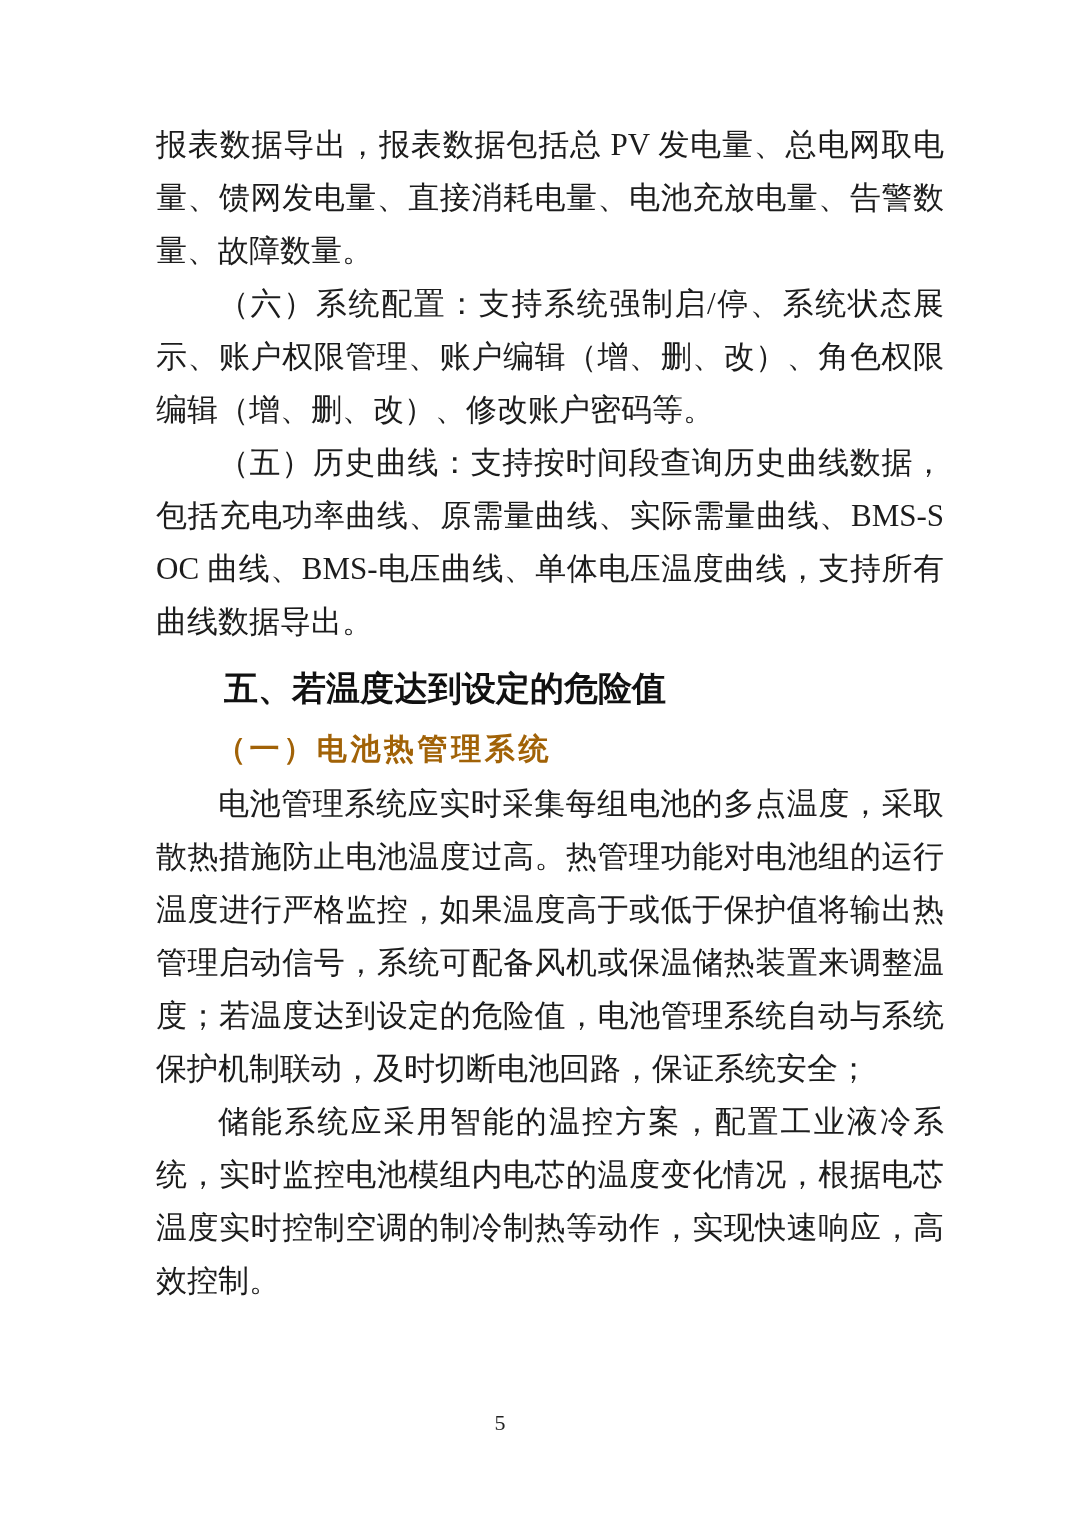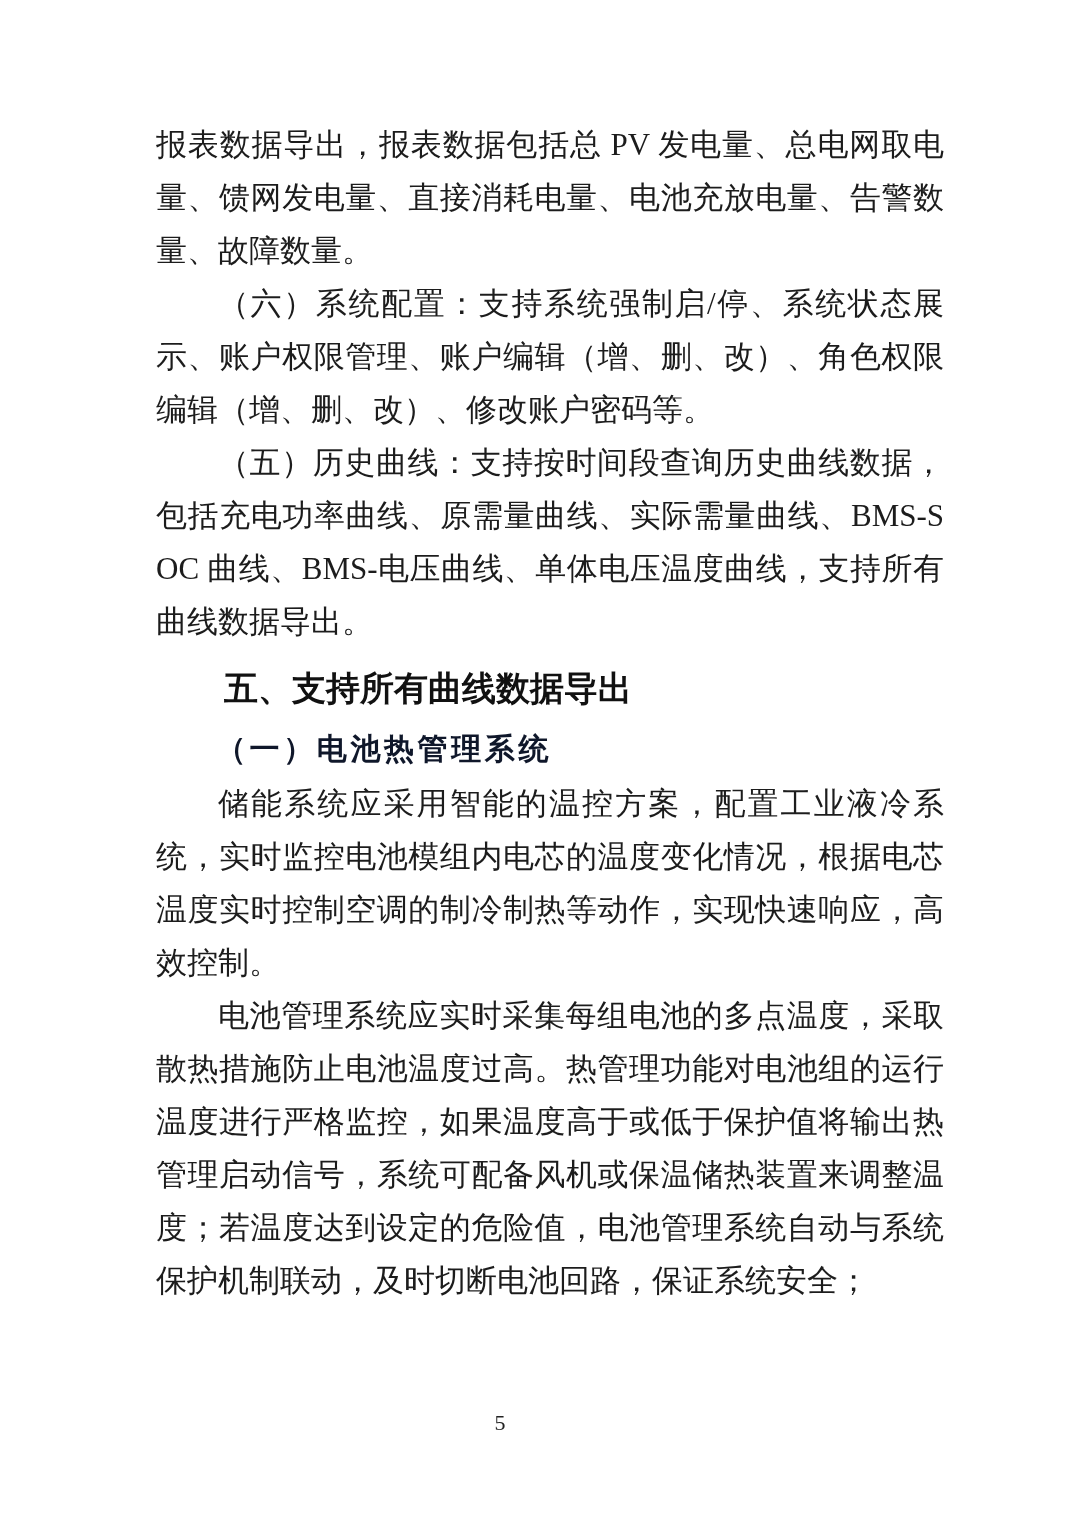--- a/index.html
+++ b/index.html
@@ -44,40 +44,40 @@
     color: #111111;
   }
   .h2 {
     margin: 13px 0 3px 0;
     padding-left: 2em;
     font-family: "Liberation Serif", "DejaVu Serif", serif;
     font-weight: 600;
     font-size: 30px;
     line-height: 50px;
     letter-spacing: 0.12em;
-    color: #0f172a;
+    color: #a16207;
   }
   .page-number {
     position: absolute;
     left: 0;
     top: 1408px;
     width: 100%;
     text-align: center;
     font-size: 22px;
     line-height: 30px;
     color: #222222;
   }
 </style>
 </head>
 <body>
 
 <div class="page">
   <div class="content">
     <p class="body">报表数据导出，报表数据包括总 PV 发电量、总电网取电量、馈网发电量、直接消耗电量、电池充放电量、告警数量、故障数量。</p>
     <p class="body indent">（六）系统配置：支持系统强制启/停、系统状态展示、账户权限管理、账户编辑（增、删、改）、角色权限编辑（增、删、改）、修改账户密码等。</p>
     <p class="body indent">（五）历史曲线：支持按时间段查询历史曲线数据，包括充电功率曲线、原需量曲线、实际需量曲线、BMS-SOC 曲线、BMS-电压曲线、单体电压温度曲线，支持所有曲线数据导出。</p>
-    <div class="h1">五、支持所有曲线数据导出</div>
+    <div class="h1">五、若温度达到设定的危险值</div>
     <div class="h2">（一）电池热管理系统</div>
+    <p class="body indent">电池管理系统应实时采集每组电池的多点温度，采取散热措施防止电池温度过高。热管理功能对电池组的运行温度进行严格监控，如果温度高于或低于保护值将输出热管理启动信号，系统可配备风机或保温储热装置来调整温度；若温度达到设定的危险值，电池管理系统自动与系统保护机制联动，及时切断电池回路，保证系统安全；</p>
     <p class="body indent">储能系统应采用智能的温控方案，配置工业液冷系统，实时监控电池模组内电芯的温度变化情况，根据电芯温度实时控制空调的制冷制热等动作，实现快速响应，高效控制。</p>
-    <p class="body indent">电池管理系统应实时采集每组电池的多点温度，采取散热措施防止电池温度过高。热管理功能对电池组的运行温度进行严格监控，如果温度高于或低于保护值将输出热管理启动信号，系统可配备风机或保温储热装置来调整温度；若温度达到设定的危险值，电池管理系统自动与系统保护机制联动，及时切断电池回路，保证系统安全；</p>
   </div>
   <div class="page-number">5</div>
 </div>
 
 </body></html>

